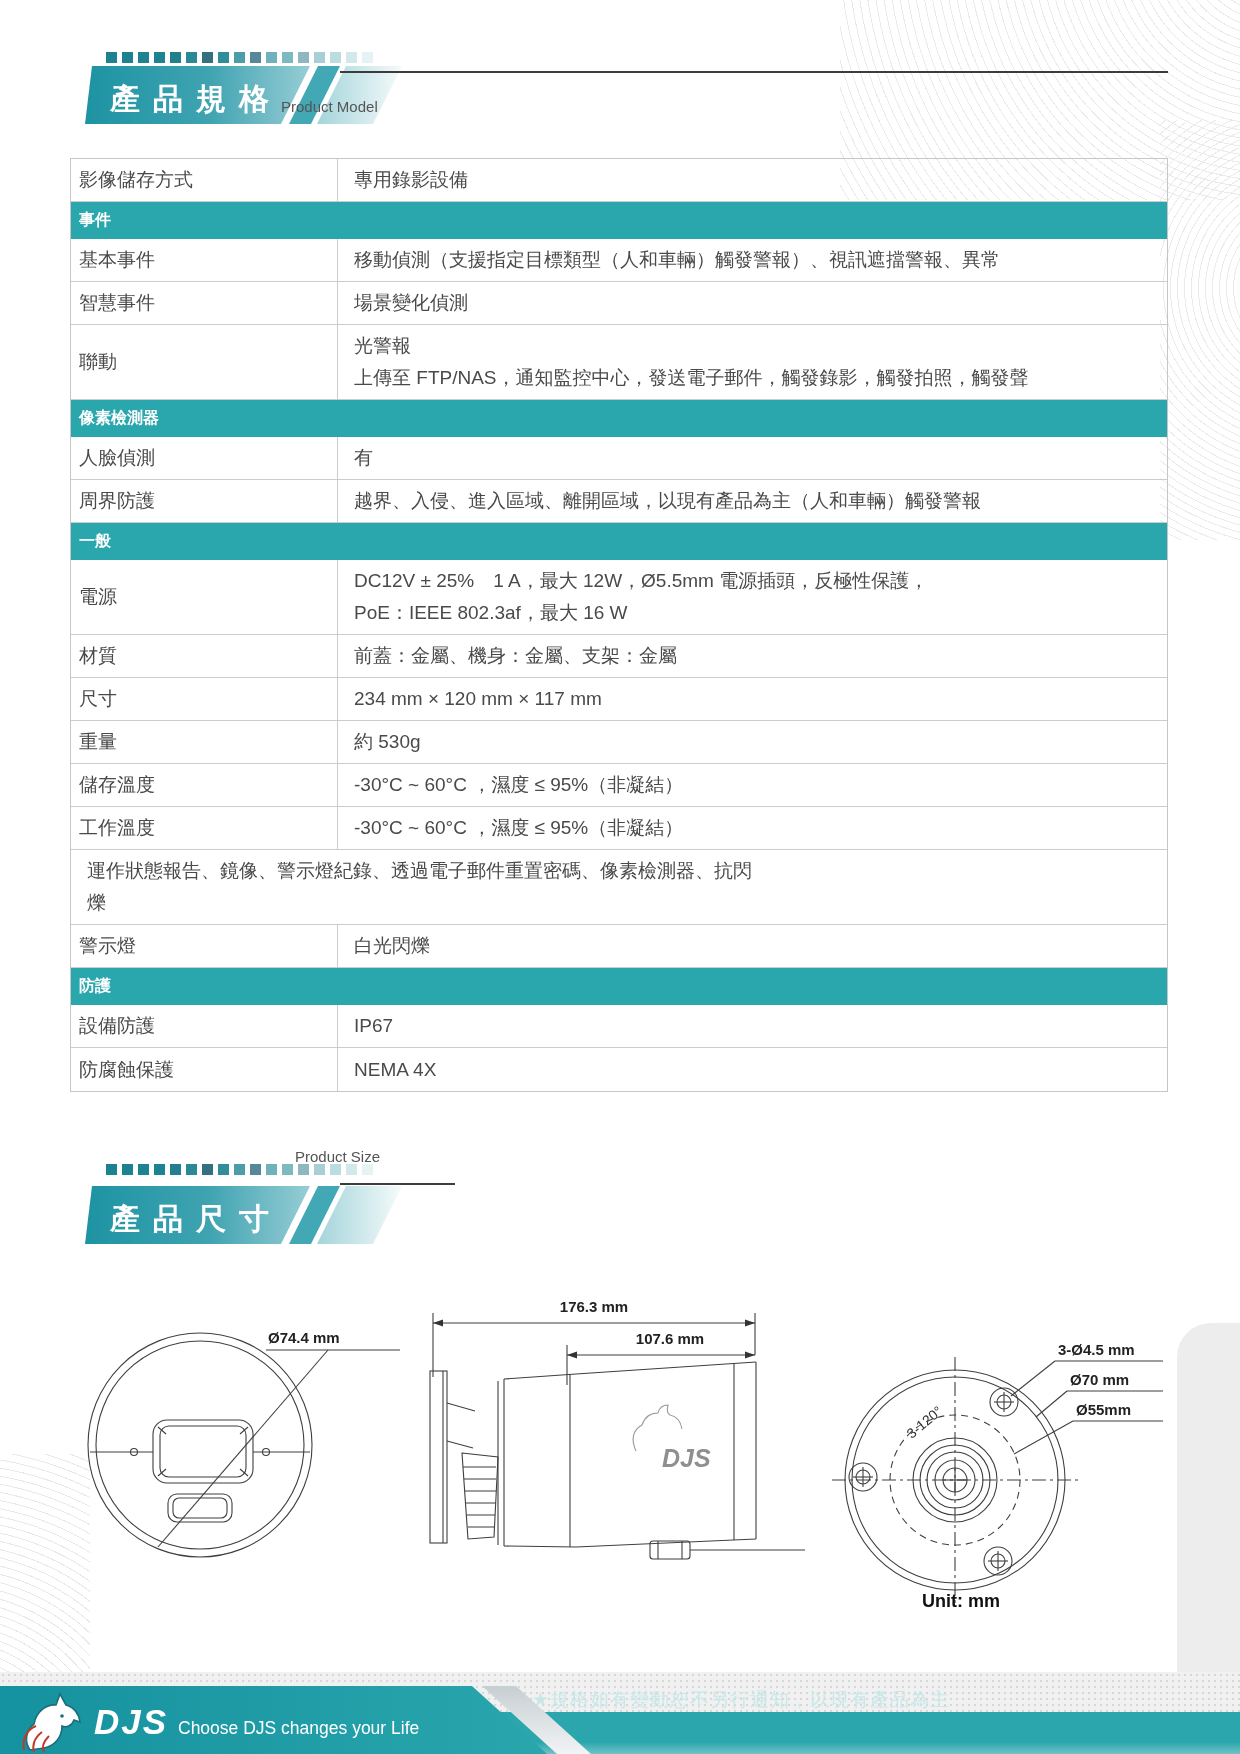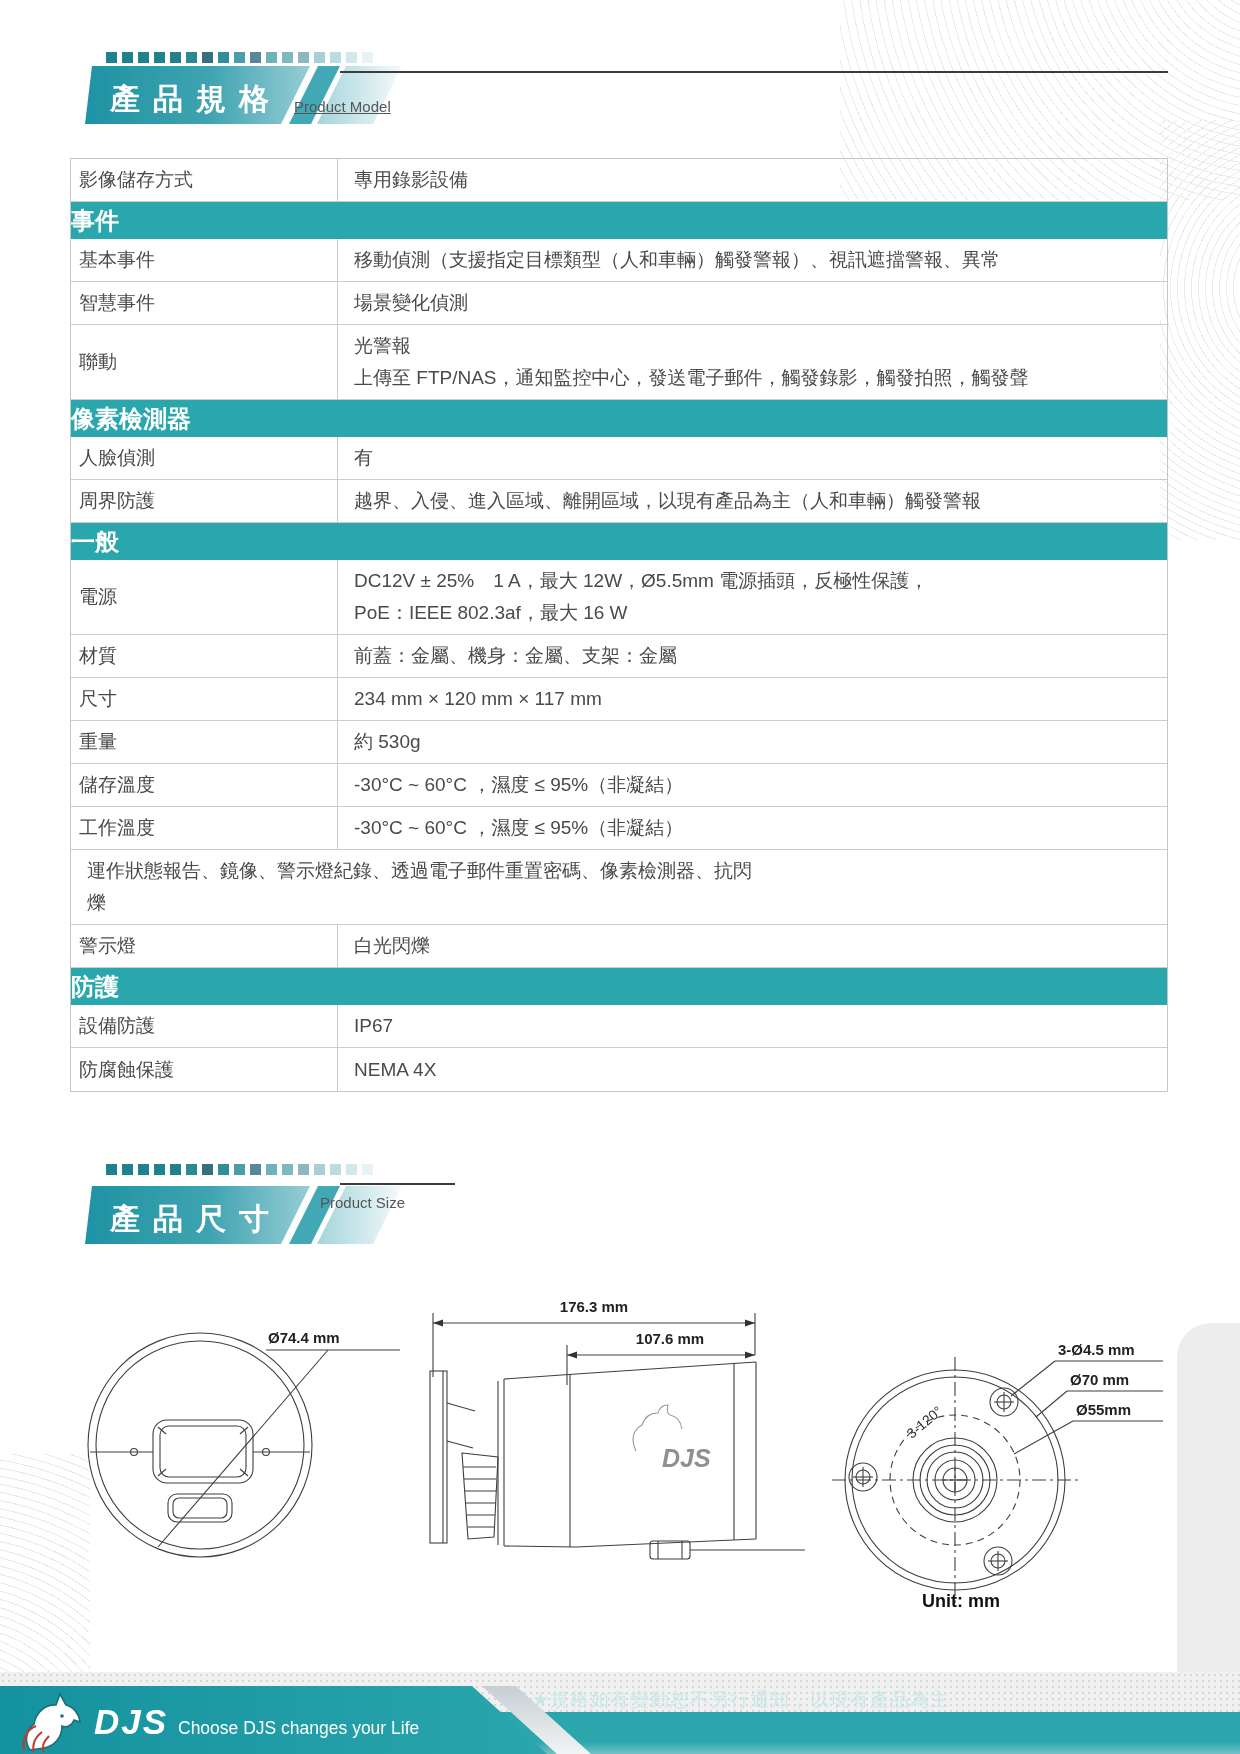--- a/index.html
+++ b/index.html
@@ -32,21 +32,21 @@
     border:1px solid #c6c6c6;box-sizing:border-box;font-size:19px;color:#4a4a4a;}
   .trow{box-sizing:border-box;justify-content:space-between;}
   .trow.data{display:flex;border-bottom:1px solid #ccc;min-height:43px;}
   .trow.data:last-child{border-bottom:none;}
   .tlabel{width:258px;flex:0 0 258px;border-right:1px solid #ccc;padding-left:8px;
     display:flex;align-items:center;box-sizing:content-box;}
   .tvalue{flex:1;padding:5px 12px 5px 16px;display:flex;flex-direction:column;justify-content:center;}
   .tvalue div{line-height:32px;}
   .trow.section{background:#2aa6ad;min-height:37px;display:flex;align-items:center;
     border-bottom:none;}
-  .sec-label{color:#fff;font-weight:bold;font-size:24px;padding-left:0;}
+  .sec-label{color:#fff;font-weight:bold;font-size:16px;padding-left:8px;}
 
   
   .drawings{position:absolute;left:70px;top:1255px;width:1100px;height:410px;}
   .dim-text{fill:#222;font-size:15px;font-weight:bold;}
   .unit-text{fill:#111;font-size:18px;font-weight:bold;}
   .wm-text{fill:#8f8f8f;font-size:25px;font-weight:bold;font-style:italic;}
   .angle-text{fill:#333;font-size:14px;}
 
   
   .footer-halftone{position:absolute;left:0;top:1672px;width:1240px;height:82px;
@@ -111,21 +111,21 @@
             <stop offset="1" stop-color="#f5fafa"></stop>
         </linearGradient>
       </defs>
       <polygon points="22,0 240,0 211,58 15,58" fill="url(#bg1)"></polygon>
       <polygon points="219,58 248,0 270,0 241,58" fill="#2f9fae" opacity="0.9"></polygon>
       <polygon points="247,58 276,0 332,0 303,58" fill="url(#bg2)" opacity="0.95"></polygon>
       <text x="40" y="43" class="banner-title">產品規格</text>
     </svg>
   </div>
   <div class="banner-line" style="left:340px;top:71px;width:828px;"></div>
-  <div class="banner-sub" style="left:294px;top:98px;text-decoration:underline;">Product Model</div>
+  <div class="banner-sub" style="left:281px;top:98px;">Product Model</div>
 
   <div class="spec-table">
       <div class="trow data">
         <div class="tlabel">影像儲存方式</div>
         <div class="tvalue">
           <div>專用錄影設備</div>
         </div>
       </div>
       <div class="trow section">
         <div class="sec-label">事件</div>
@@ -254,21 +254,21 @@
     </div>
   <div class="banner-wrap" style="left:70px;top:1178px;margin-top:8px;">
     <svg viewBox="0 0 400 58" width="400" height="58">
       <polygon points="22,0 240,0 211,58 15,58" fill="url(#bg1)"></polygon>
       <polygon points="219,58 248,0 270,0 241,58" fill="#2f9fae" opacity="0.9"></polygon>
       <polygon points="247,58 276,0 332,0 303,58" fill="url(#bg2)" opacity="0.95"></polygon>
       <text x="40" y="43" class="banner-title">產品尺寸</text>
     </svg>
   </div>
   <div class="banner-line" style="left:340px;top:1183px;width:115px;"></div>
-  <div class="banner-sub" style="left:295px;top:1194px;margin-left:25px;">Product Size</div>
+  <div class="banner-sub" style="left:295px;top:1148px;">Product Size</div>
 
   <svg class="drawings" viewBox="0 0 1100 410">
     <g stroke="#3f3f3f" stroke-width="1.1" fill="none">
 
       <g>
         <circle cx="130" cy="190" r="112"></circle>
         <circle cx="130" cy="190" r="104"></circle>
         <rect x="83" y="165" width="100" height="63" rx="14"></rect>
         <rect x="90" y="171" width="86" height="51" rx="9"></rect>
         <line x1="88" y1="172" x2="96" y2="179"></line>

